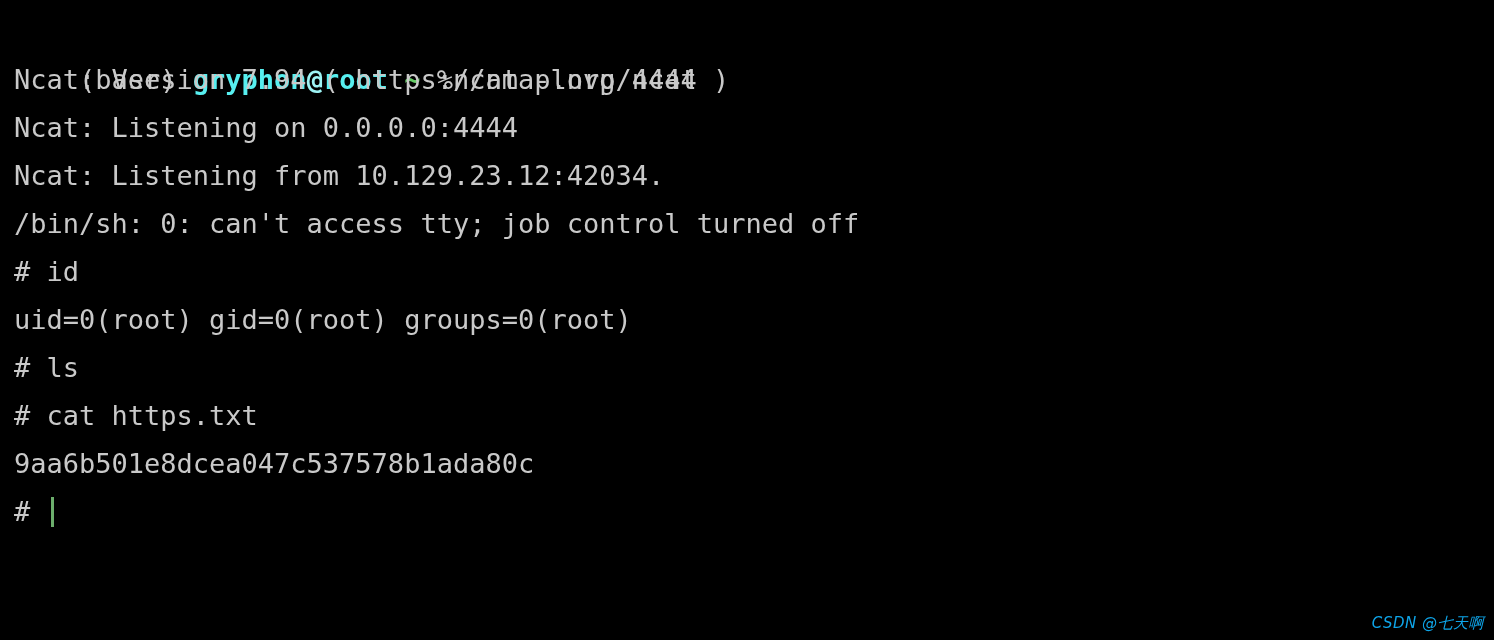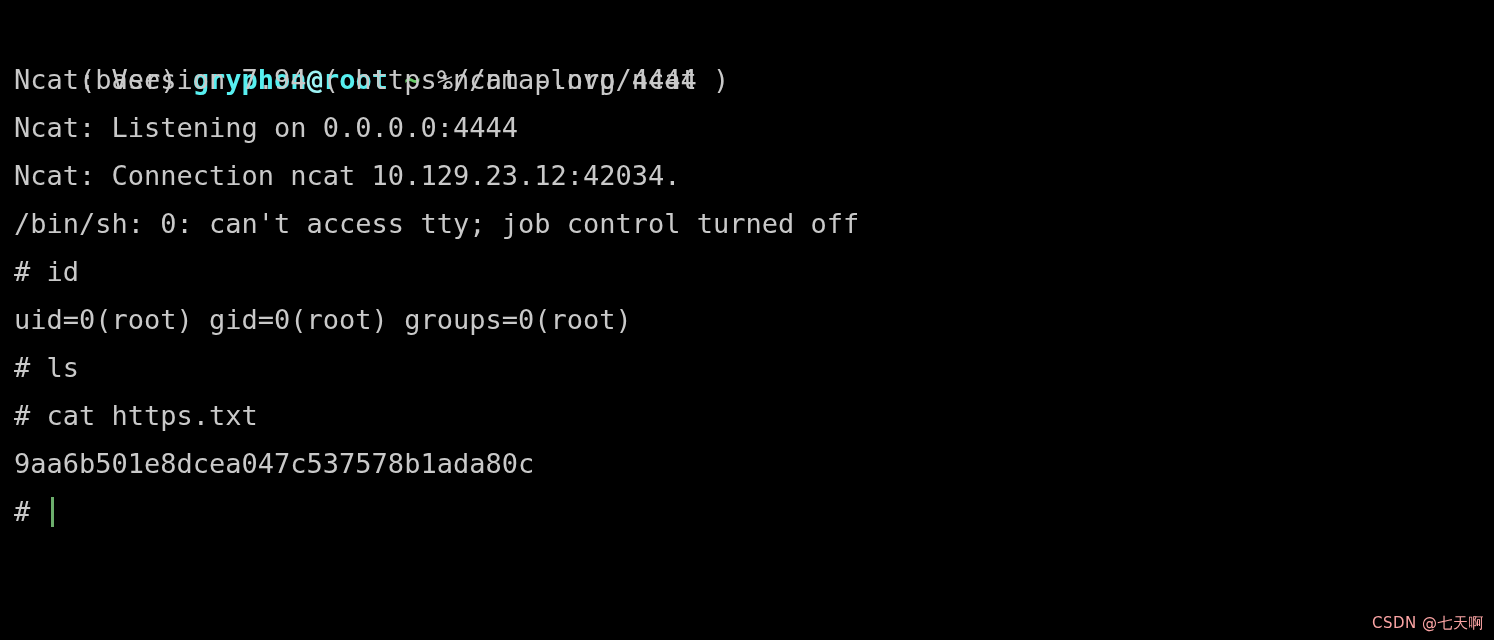--- a/index.html
+++ b/index.html
@@ -59,37 +59,38 @@
     vertical-align: -6px;
     margin-left: 4px;
   }
 
   #watermark {
     position: absolute;
     right: 10px;
     bottom: 7px;
     font-family: "DejaVu Sans", "Liberation Sans", sans-serif;
     font-size: 15px;
-    color: #fca5a5;
+    color: #0ea5e9;
     white-space: pre;
     letter-spacing: 0.5px;
+    font-style: italic;
   }
 </style>
 </head>
 <body>
 
 <div id="terminal">
 
   <div class="line">
     <span class="seg seg-env">(base) </span><span class="seg seg-host">gryphon</span><span class="seg seg-at">@</span><span class="seg seg-host">root</span><span class="seg seg-plain"> </span><span class="seg seg-tilde">~</span><span class="seg seg-plain"> %ncat -lnvp 4444</span>
   </div>
 
   <div class="line">Ncat: Version 7.94 ( https://nmap.org/ncat )</div>
   <div class="line">Ncat: Listening on 0.0.0.0:4444</div>
-  <div class="line">Ncat: Connection ncat 10.129.23.12:42034.</div>
+  <div class="line">Ncat: Listening from 10.129.23.12:42034.</div>
   <div class="line">/bin/sh: 0: can't access tty; job control turned off</div>
   <div class="line"># id</div>
   <div class="line">uid=0(root) gid=0(root) groups=0(root)</div>
   <div class="line"># ls</div>
   <div class="line"># cat https.txt</div>
   <div class="line">9aa6b501e8dcea047c537578b1ada80c</div>
 
   <div class="line"><span class="seg seg-plain"># </span><span class="cursor"></span></div>
 
   <div id="watermark">CSDN @七天啊</div>

